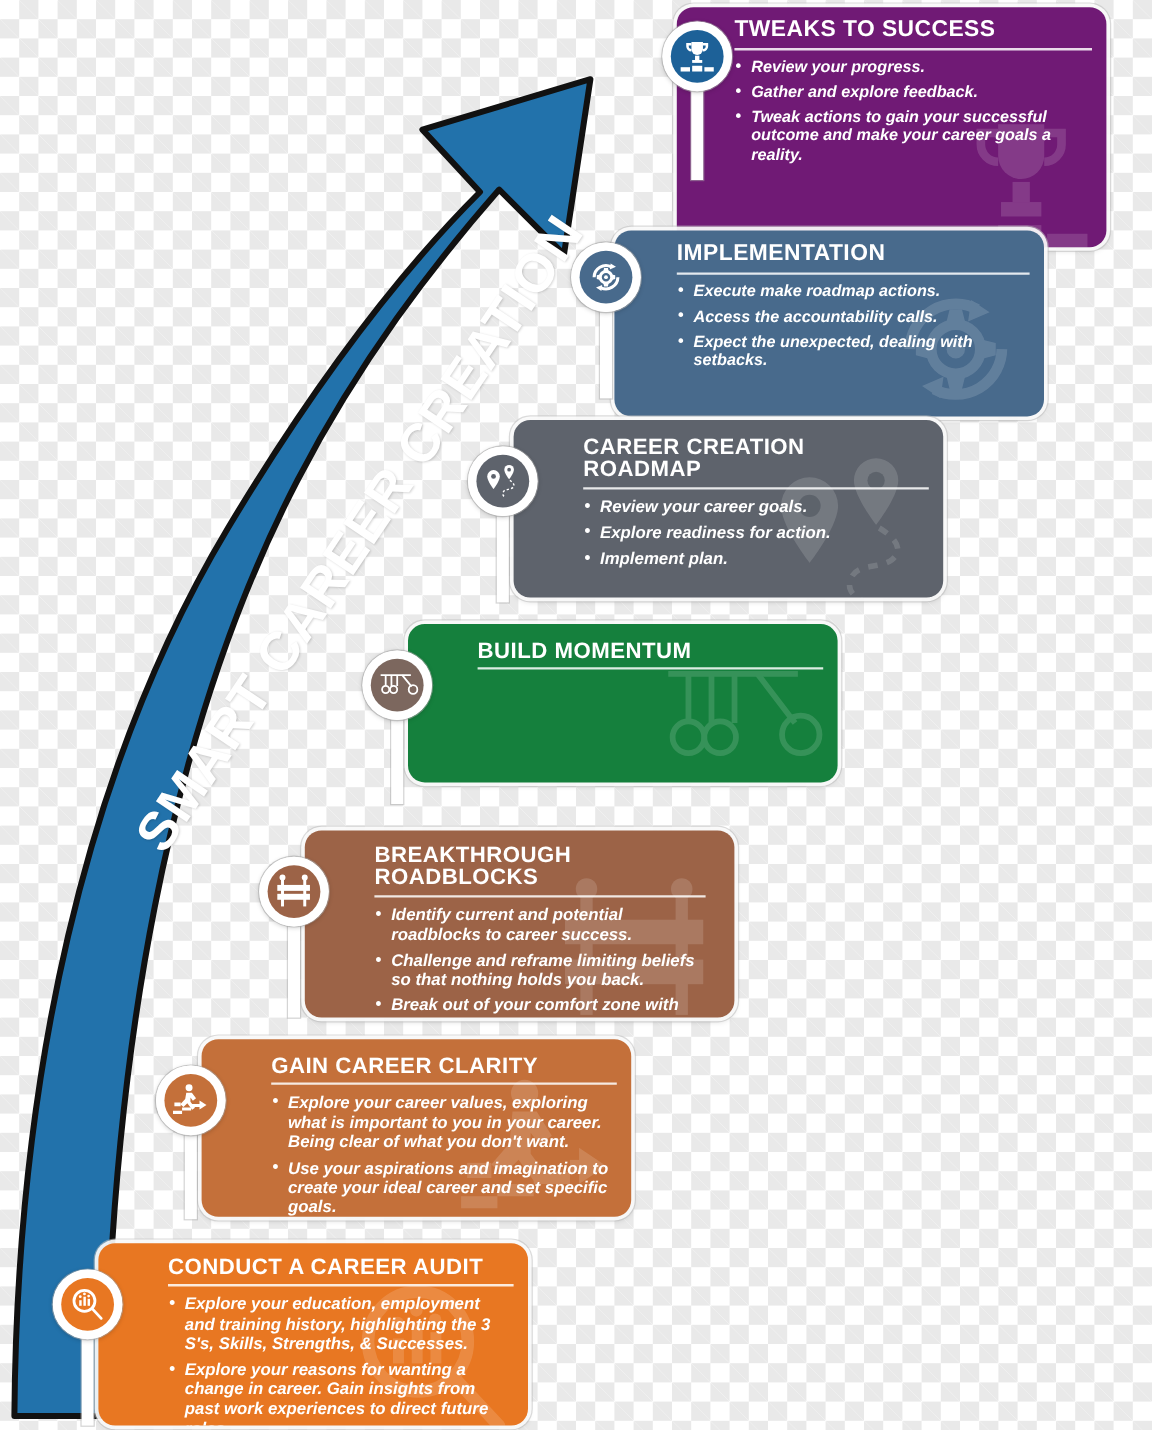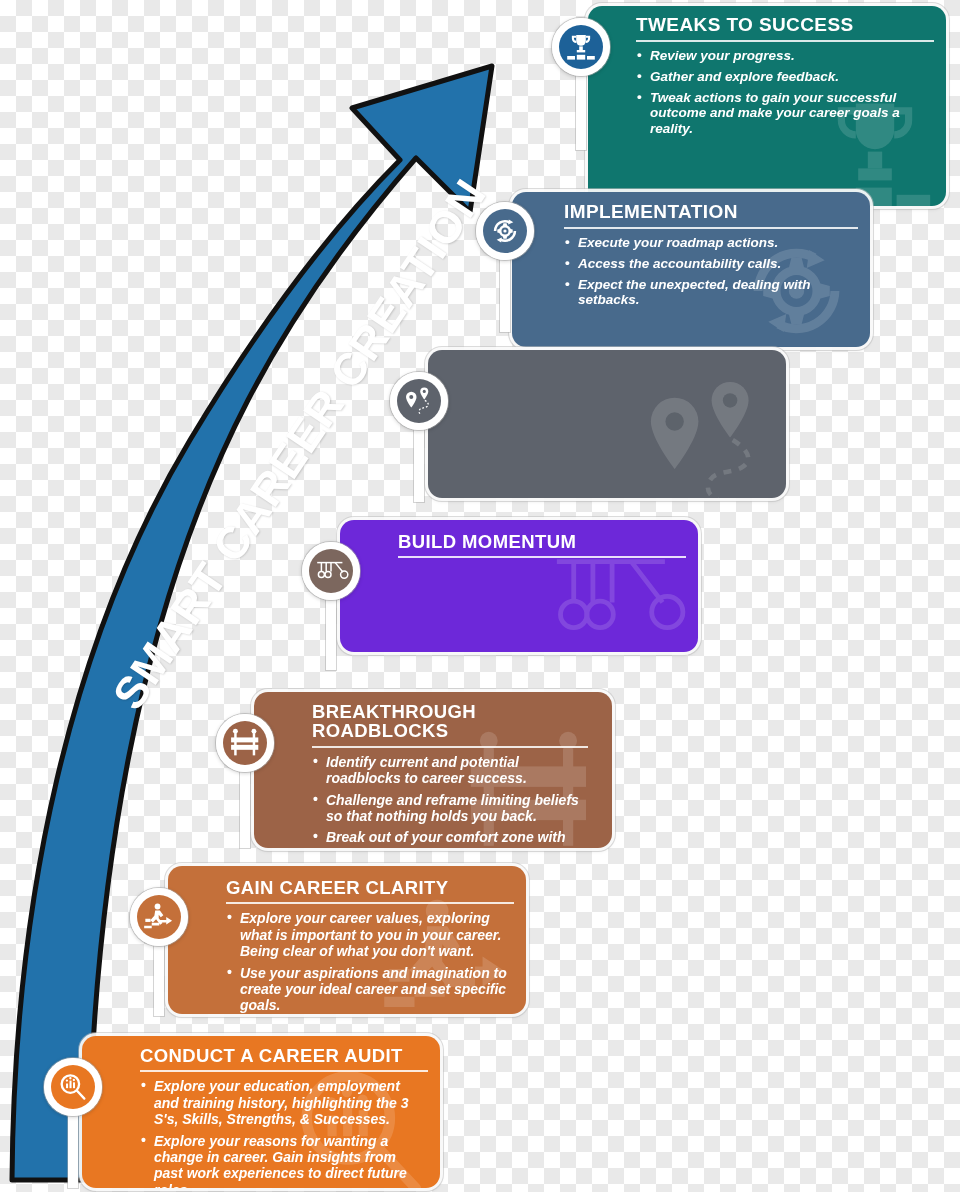--- a/index.html
+++ b/index.html
@@ -87,21 +87,21 @@
                L 492 66
                L 470 212
                L 416 158
                C 360 222, 300 300, 248 400
                C 140 608, 92 880, 88 1180
                Z" fill="#2272ab" stroke="#111111" stroke-width="5" stroke-linejoin="round"></path>
     </svg>
     <div class="arrow-label">SMART CAREER CREATION</div>
   </div>
 
-  <div class="panel" style="left:588px;top:6px;width:358px;height:200px;background:#0f766e;">
+  <div class="panel" style="left:564px;top:6px;width:358px;height:200px;background:#701a75;">
     <svg class="bodyglyph" width="130" height="120" viewBox="0 0 100 100">
       <path fill="#ffffff" d="M34 8h32v22a16 16 0 0 1-32 0z"></path>
       <path fill="none" stroke="#ffffff" stroke-width="6" d="M34 14H22v8a12 12 0 0 0 12 12M66 14h12v8a12 12 0 0 1-12 12"></path>
       <rect x="44" y="48" width="12" height="14" fill="#ffffff"></rect>
       <rect x="36" y="62" width="28" height="10" fill="#ffffff"></rect>
       <rect x="34" y="78" width="30" height="18" fill="#ffffff"></rect>
       <rect x="2" y="84" width="28" height="12" fill="#ffffff"></rect>
       <rect x="68" y="84" width="28" height="12" fill="#ffffff"></rect>
     </svg>
     <div class="content" style="padding:9px 12px 10px 48px;">
@@ -137,21 +137,21 @@
       </g>
       <g fill="#ffffff">
         <circle cx="50" cy="50" r="6"></circle>
         <path d="M46 24h8l2 8h-12zM46 76h8l2-8h-12zM24 46v8l8 2v-12zM76 46v8l-8 2v-12z"></path>
         <path d="M60 18l12 8-14 6zM40 82l-12-8 14-6z"></path>
       </g>
     </svg>
     <div class="content" style="padding:10px 12px 10px 52px;">
       <div class="ptitle" style="font-size:19px;">IMPLEMENTATION</div>
       <ul class="plist" style="font-size:13.5px;">
-        <li>Execute your roadmap actions.</li>
+        <li>Execute make roadmap actions.</li>
         <li>Access the accountability calls.</li>
         <li>Expect the unexpected, dealing with setbacks.</li>
       </ul>
     </div>
   </div>
   <div class="stem" style="left:500px;top:252px;height:80px;"></div>
   <div class="badge" style="left:476px;top:202px;width:58px;height:58px;background:#ffffff;">
     <div class="ring"></div>
     <div class="inner" style="background:#486a8c;">
       <svg width="32" height="32" viewBox="0 0 100 100">
@@ -169,36 +169,44 @@
   </div>
 
   <div class="panel" style="left:428px;top:350px;width:358px;height:148px;background:#5e636c;">
     <svg class="bodyglyph" width="150" height="132" viewBox="0 0 110 100">
       <path fill="#ffffff" d="M32 18a18 18 0 0 1 18 18c0 13-18 36-18 36S14 49 14 36a18 18 0 0 1 18-18z"></path>
       <circle cx="32" cy="36" r="7" fill="#5e636c"></circle>
       <path fill="#ffffff" d="M74 6a14 14 0 0 1 14 14c0 10-14 28-14 28S60 30 60 20A14 14 0 0 1 74 6z"></path>
       <circle cx="74" cy="20" r="5.5" fill="#5e636c"></circle>
       <path fill="none" stroke="#ffffff" stroke-width="3.5" stroke-dasharray="6 6" d="M76 50c10 6 16 14 8 20s-22 2-26 12 8 14 8 14"></path>
     </svg>
+    <div class="content" style="padding:12px 12px 10px 58px;">
+      <div class="ptitle" style="font-size:18.5px;">CAREER CREATION ROADMAP</div>
+      <ul class="plist" style="font-size:14px;">
+        <li>Review your career goals.</li>
+        <li>Explore readiness for action.</li>
+        <li>Implement plan.</li>
+      </ul>
+    </div>
   </div>
   <div class="stem" style="left:414px;top:424px;height:78px;"></div>
   <div class="badge" style="left:390px;top:372px;width:58px;height:58px;background:#ffffff;">
     <div class="ring"></div>
     <div class="inner" style="background:#5e636c;">
       <svg width="34" height="32" viewBox="0 0 110 100">
         <path fill="#ffffff" d="M30 20a17 17 0 0 1 17 17c0 12-17 34-17 34S13 49 13 37a17 17 0 0 1 17-17z"></path>
         <circle cx="30" cy="37" r="6.5" fill="#5e636c"></circle>
         <path fill="#ffffff" d="M72 6a13 13 0 0 1 13 13c0 9-13 26-13 26S59 28 59 19A13 13 0 0 1 72 6z"></path>
         <circle cx="72" cy="19" r="5" fill="#5e636c"></circle>
         <path fill="none" stroke="#ffffff" stroke-width="4" stroke-dasharray="6 6" d="M74 48c10 6 15 14 7 20s-21 2-25 12 7 14 7 14"></path>
       </svg>
     </div>
   </div>
 
-  <div class="panel" style="left:340px;top:520px;width:358px;height:132px;background:#6d28d9;">
+  <div class="panel" style="left:340px;top:520px;width:358px;height:132px;background:#15803d;">
     <svg class="bodyglyph" width="155" height="120" viewBox="0 0 120 100">
       <g fill="none" stroke="#ffffff" stroke-width="4">
         <path d="M12 18h90"></path>
         <path d="M26 18v34M42 18v34M58 18v34M74 18 L100 52"></path>
         <circle cx="26" cy="62" r="11"></circle>
         <circle cx="48" cy="62" r="11"></circle>
         <circle cx="104" cy="60" r="13"></circle>
       </g>
     </svg>
     <div class="content" style="padding:12px 12px 10px 58px;">

